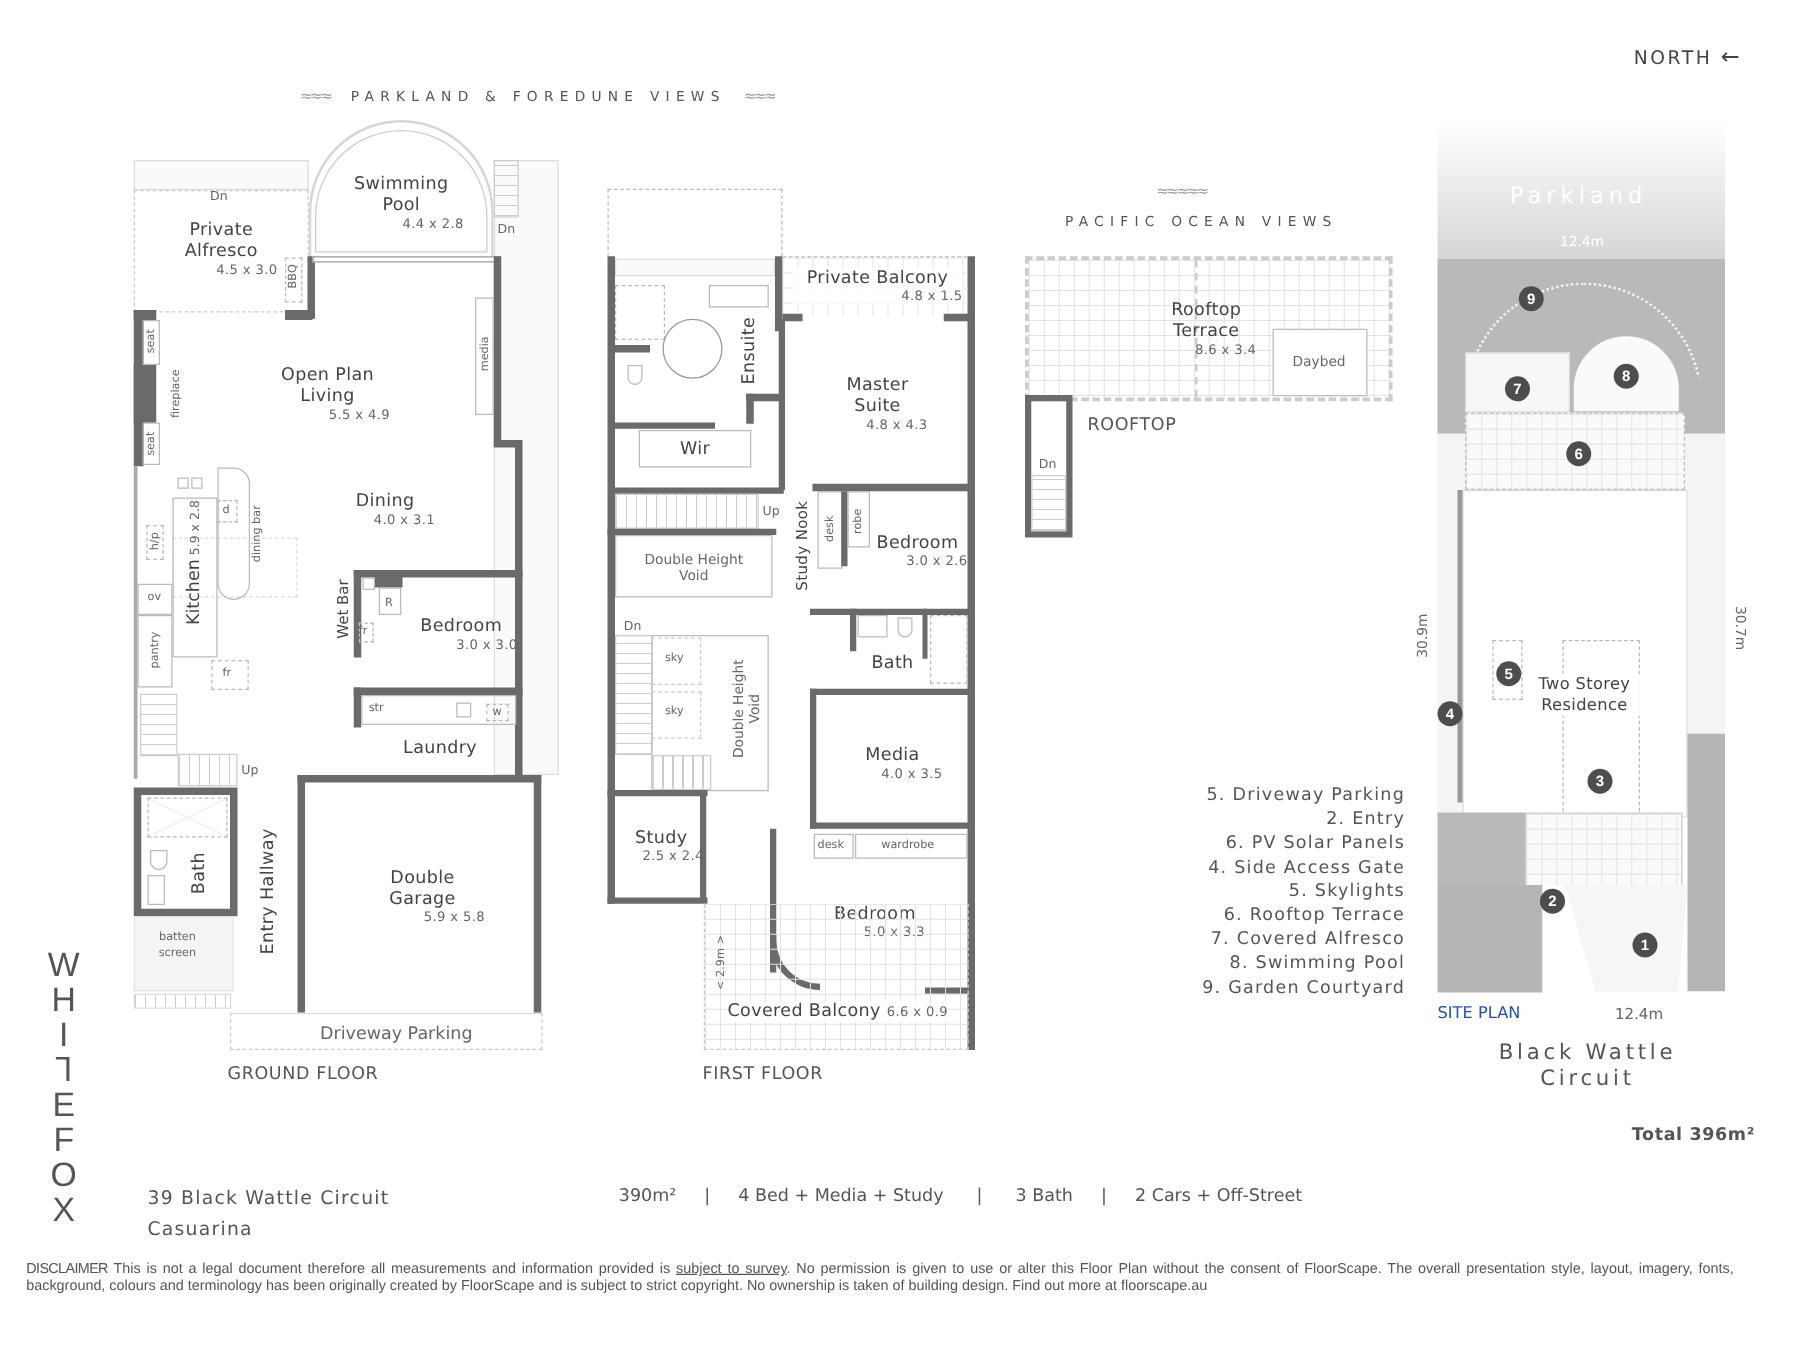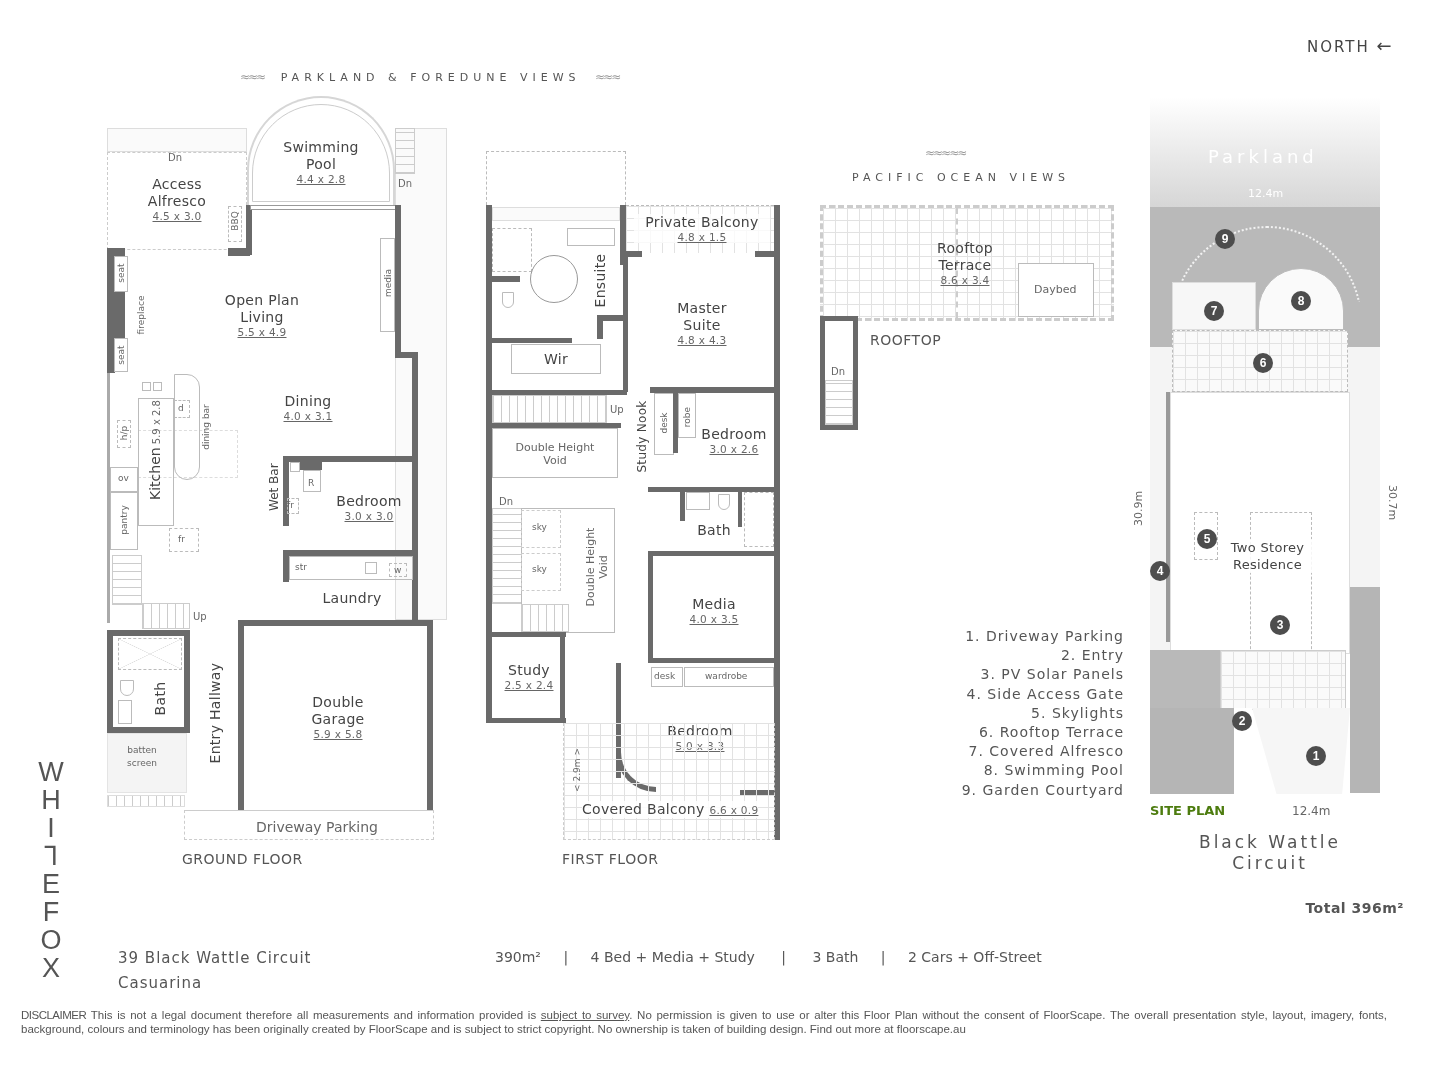--- a/index.html
+++ b/index.html
@@ -1,21 +1,21 @@
 <!DOCTYPE html>
 <html><head>
 <meta charset="utf-8">
 <style>
   * { box-sizing: border-box; margin: 0; padding: 0; }
   html, body { width: 1440px; height: 1080px; background: #ffffff; overflow: hidden; }
   body { position: relative; font-family: "DejaVu Sans", "Liberation Sans", sans-serif; color: #555; }
   .abs { position: absolute; }
   .txt { position: absolute; white-space: nowrap; color: #4a4a4a; }
   .room-name { font-size: 14px; color: #444; text-align: center; line-height: 17px; letter-spacing: 0.3px; }
-  .room-dim { font-size: 10.5px; color: #666; text-align: center; line-height: 12px; text-decoration: underline; }
+  .room-dim { font-size: 10.5px; color: #666; text-align: right; line-height: 12px; }
   .small { font-size: 10px; color: #666; }
   .tiny { font-size: 9px; color: #666; }
   .vert { transform: rotate(-90deg); transform-origin: center center; }
   .wall { position: absolute; background: #6a6a6a; }
   .thin { position: absolute; border: 1px solid #bbb; }
   .dash { position: absolute; border: 1px dashed #bbb; }
   .light { position: absolute; border: 1px solid #ddd; background: #fafafa; }
   .grid-bg { background-image: linear-gradient(#e2e2e2 1px, transparent 1px), linear-gradient(90deg, #e2e2e2 1px, transparent 1px); background-size: 12px 12px; }
   .heading { font-size: 11px; letter-spacing: 5px; color: #555; }
   .floor-label { font-size: 14px; color: #555; letter-spacing: 0.5px; }
@@ -41,21 +41,21 @@
     <span style="margin:0 6px 0 8px;">PARKLAND &amp; FOREDUNE VIEWS</span>
     <span class="wave">≈≈≈</span>
   </div>
 
   <div class="light" style="left:395px; top:128px; width:52px; height:492px;"></div>
   <div class="light" style="left:107px; top:128px; width:140px; height:24px;"></div>
 
   <div class="dash" style="left:107px; top:152px; width:140px; height:98px; border-color:#ccc;"></div>
   <div class="txt small" style="left:168px; top:152px;">Dn</div>
   <div class="txt room-name" style="left:132px; top:176px; width:90px;">
-    <div>Access</div>
+    <div>Private</div>
     <div>Alfresco</div>
     <div class="room-dim">4.5 x 3.0</div>
   </div>
   <div class="thin" style="left:228px; top:206px; width:14px; height:36px; border-style:dashed;"></div>
   <div class="txt tiny vert" style="left:224px; top:216px; width:22px; text-align:center;">BBQ</div>
 
   <div class="abs" style="left:247px; top:96px; width:148px; height:110px; border:2px solid #d6d6d6; border-radius:74px 74px 0 0; border-bottom:none;"></div>
   <div class="abs" style="left:252px; top:104px; width:138px; height:98px; border:1px solid #ccc; border-radius:69px 69px 0 0;"></div>
   <div class="txt room-name" style="left:271px; top:139px; width:100px;">
     <div>Swimming</div>
@@ -336,32 +336,32 @@
   <div class="badge" style="left:1204px; top:301px;">7</div>
   <div class="badge" style="left:1253px; top:353px;">6</div>
   <div class="badge" style="left:1197px; top:529px;">5</div>
   <div class="badge" style="left:1150px; top:561px;">4</div>
   <div class="badge" style="left:1270px; top:615px;">3</div>
   <div class="badge" style="left:1232px; top:711px;">2</div>
   <div class="badge" style="left:1306px; top:746px;">1</div>
 
   <div class="txt small vert" style="left:1118px; top:502px; width:40px; text-align:center; font-size:11px;">30.9m</div>
   <div class="txt small" style="left:1372px; top:496px; width:40px; text-align:center; font-size:11px; transform:rotate(90deg);">30.7m</div>
-  <div class="txt" style="left:1150px; top:803px; font-size:13px; font-weight:bold; color:#4d7c0f;">SITE PLAN</div>
+  <div class="txt" style="left:1150px; top:803px; font-size:13px; font-weight:normal; color:#1d4ed8;">SITE PLAN</div>
   <div class="txt small" style="left:1292px; top:804px; font-size:12px;">12.4m</div>
   <div class="txt" style="left:1170px; top:832px; width:200px; text-align:center; font-size:17px; letter-spacing:3px; color:#555; line-height:21px;">
     <div>Black Wattle</div>
     <div>Circuit</div>
   </div>
 </div>
 
 <div class="abs" style="left:900px; top:627px; width:224px;">
-  <div class="legend-line">1. Driveway Parking</div>
+  <div class="legend-line">5. Driveway Parking</div>
   <div class="legend-line">2. Entry</div>
-  <div class="legend-line">3. PV Solar Panels</div>
+  <div class="legend-line">6. PV Solar Panels</div>
   <div class="legend-line">4. Side Access Gate</div>
   <div class="legend-line">5. Skylights</div>
   <div class="legend-line">6. Rooftop Terrace</div>
   <div class="legend-line">7. Covered Alfresco</div>
   <div class="legend-line">8. Swimming Pool</div>
   <div class="legend-line">9. Garden Courtyard</div>
 </div>
 
 <div class="abs" style="left:1150px; top:896px; width:254px;">
   <div class="area-line" style="font-weight:bold;">Total 396m²</div>

